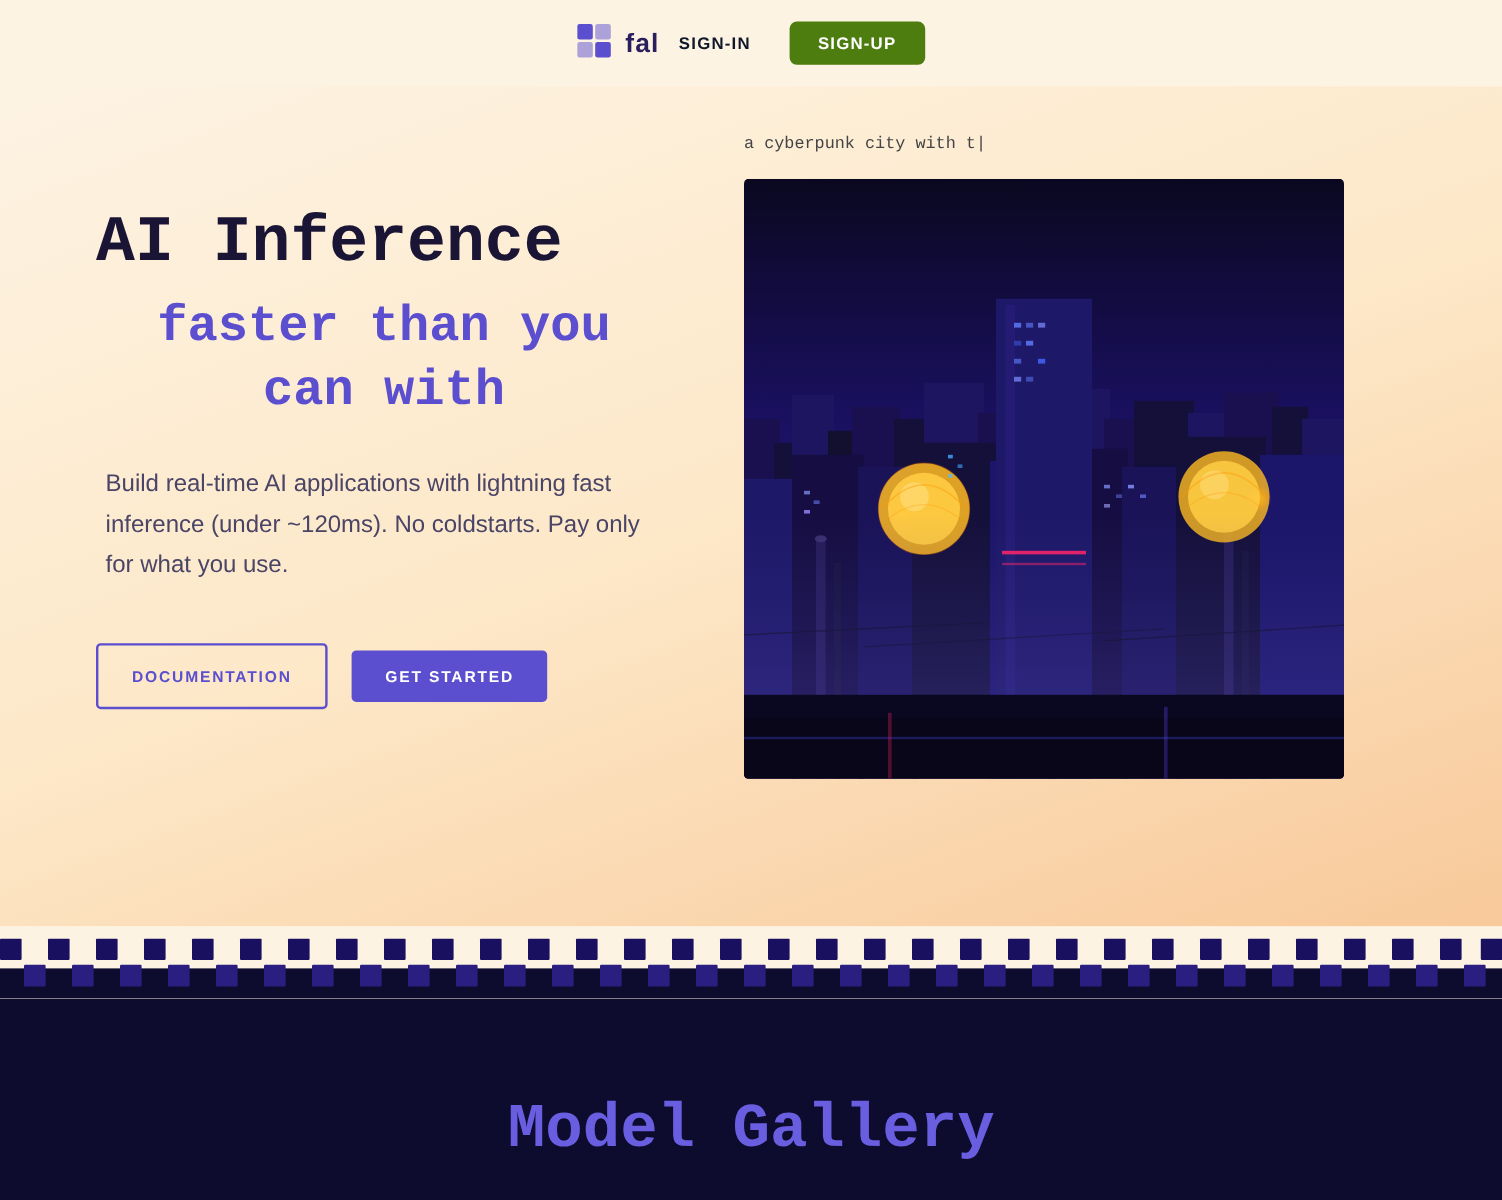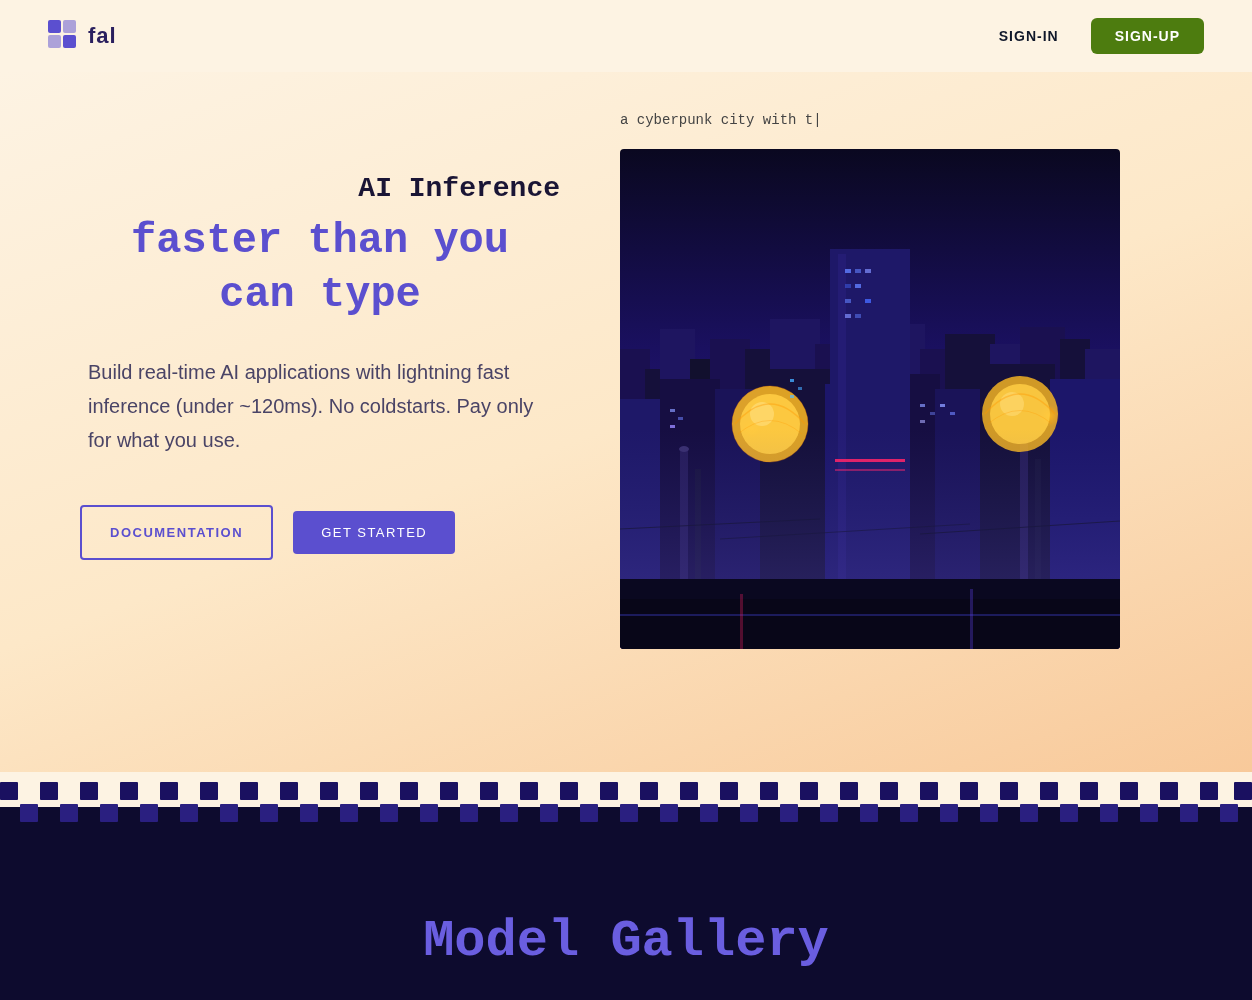--- a/index.html
+++ b/index.html
@@ -10,21 +10,21 @@
 
     body {
       font-family: -apple-system, BlinkMacSystemFont, 'Segoe UI', sans-serif;
       background: #fdf3e3;
       overflow-x: hidden;
     }
 
     
     nav {
       display: flex;
-      justify-content: space-between;
+      justify-content: center;
       align-items: center;
       padding: 18px 48px;
       background: #fdf3e3;
     }
 
     .logo-area {
       display: flex;
       align-items: center;
       gap: 8px;
     }
@@ -81,24 +81,24 @@
       background: linear-gradient(160deg, #fdf3e3 0%, #fde8c8 50%, #f8c99a 100%);
       min-height: 700px;
     }
 
     .hero-left {
       flex: 0 0 480px;
       padding-top: 60px;
     }
 
     .hero-title {
-      font-size: 28px;
+      font-size: 54px;
       font-weight: 700;
       color: #1a1535;
-      text-align: right;
+      text-align: left;
       font-family: 'Courier New', monospace;
       line-height: 1.2;
       margin-bottom: 8px;
     }
 
     .hero-subtitle {
       font-size: 42px;
       font-weight: 700;
       color: #5b4fcf;
       text-align: center;
@@ -132,21 +132,21 @@
       padding: 18px 28px;
       border-radius: 4px;
       text-transform: uppercase;
     }
 
     .btn-get-started {
       background: #5b4fcf;
       border: none;
       color: white;
       font-size: 13px;
-      font-weight: 400;
+      font-weight: 700;
       letter-spacing: 1.5px;
       cursor: pointer;
       padding: 14px 28px;
       border-radius: 4px;
       text-transform: uppercase;
     }
 
     
     .hero-right {
       flex: 1;
@@ -234,21 +234,21 @@
     <button class="btn-signin">SIGN-IN</button>
     <button class="btn-signup">SIGN-UP</button>
   </div>
 </nav>
 
 <section class="hero">
   <div class="hero-left">
     <h1 class="hero-title">AI Inference</h1>
     <h1 class="hero-subtitle">
       <span>faster than you</span><br>
-      <span>can type</span>
+      <span>can with</span>
     </h1>
     <p class="hero-desc">Build real-time AI applications with lightning fast inference (under ~120ms). No coldstarts. Pay only for what you use.</p>
     <div class="hero-buttons">
       <button class="btn-docs">DOCUMENTATION</button>
       <button class="btn-get-started">GET STARTED</button>
     </div>
   </div>
 
   <div class="hero-right">
     <div class="prompt-text">a cyberpunk city with t|</div>

